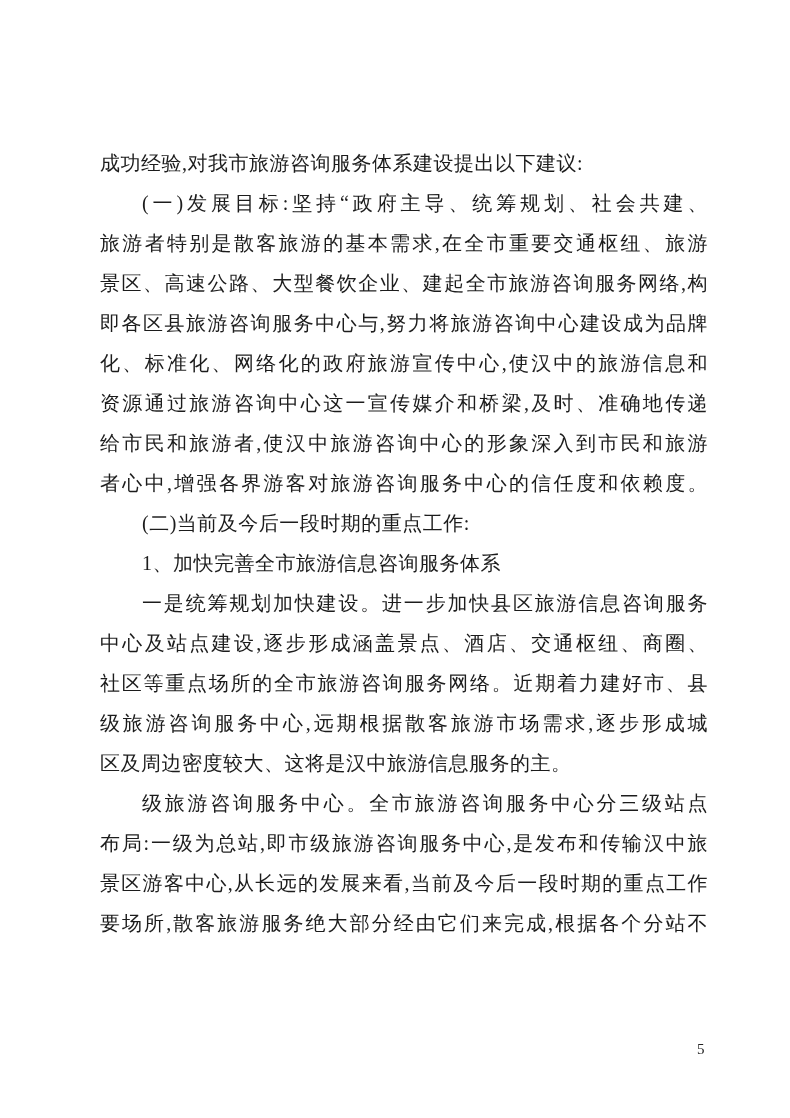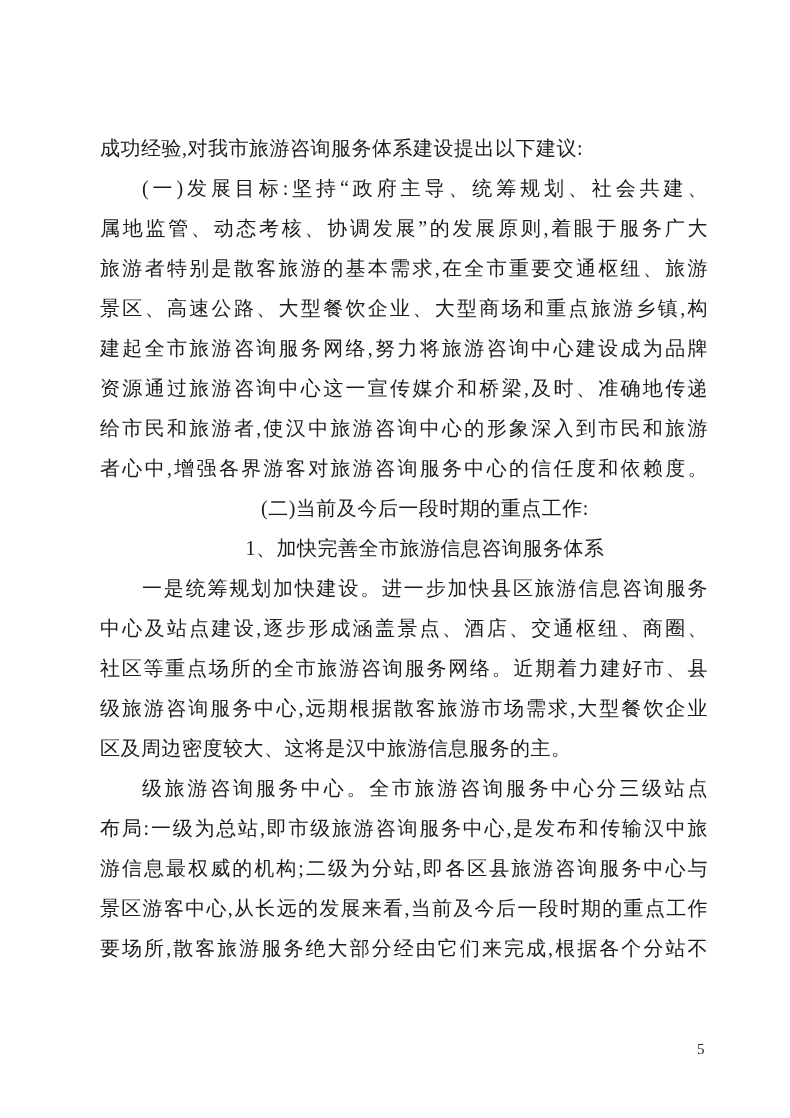--- a/index.html
+++ b/index.html
@@ -12,74 +12,72 @@
     width: 790px;
     height: 1118px;
     background: #ffffff;
     overflow: hidden;
     font-family: "Liberation Serif", "DejaVu Serif", serif;
     color: #1c1c1c;
   }
   .text-block {
     position: absolute;
     left: 100px;
-    top: 128px;
+    top: 143px;
     width: 608px;
   }
   .line {
     box-sizing: border-box;
     width: 608px;
     height: 40px;
     line-height: 40px;
     font-size: 20px;
     letter-spacing: 0.5px;
     text-align: left;
     white-space: normal;
     overflow: visible;
   }
   .line.fill {
     text-align: justify;
     text-align-last: justify;
     text-justify: inter-character;
   }
   .line.indent {
     padding-left: 42px;
-    text-align: center;
   }
   .page-number {
     position: absolute;
     left: 697px;
     top: 1038px;
     font-size: 15px;
     line-height: 22px;
     color: #222222;
   }
 </style>
 </head>
 <body>
 
 <div class="page">
   <div class="text-block">
 
   <div class="line">成功经验,对我市旅游咨询服务体系建设提出以下建议:</div>
       <div class="line indent fill">(一)发展目标:坚持“政府主导、统筹规划、社会共建、</div>
-      <div class="line fill">属地监管、动态考核、协调发展”的发展原则,着眼于服务广大</div>
       <div class="line fill">旅游者特别是散客旅游的基本需求,在全市重要交通枢纽、旅游</div>
-      <div class="line fill">景区、高速公路、大型餐饮企业、大型商场和重点旅游乡镇,构</div>
-      <div class="line fill">建起全市旅游咨询服务网络,努力将旅游咨询中心建设成为品牌</div>
+      <div class="line fill">景区、高速公路、大型餐饮企业、建起全市旅游咨询服务网络,构</div>
+      <div class="line fill">即各区县旅游咨询服务中心与,努力将旅游咨询中心建设成为品牌</div>
+      <div class="line fill">化、标准化、网络化的政府旅游宣传中心,使汉中的旅游信息和</div>
       <div class="line fill">资源通过旅游咨询中心这一宣传媒介和桥梁,及时、准确地传递</div>
       <div class="line fill">给市民和旅游者,使汉中旅游咨询中心的形象深入到市民和旅游</div>
       <div class="line fill">者心中,增强各界游客对旅游咨询服务中心的信任度和依赖度。</div>
       <div class="line indent">(二)当前及今后一段时期的重点工作:</div>
       <div class="line indent">1、加快完善全市旅游信息咨询服务体系</div>
       <div class="line indent fill">一是统筹规划加快建设。进一步加快县区旅游信息咨询服务</div>
       <div class="line fill">中心及站点建设,逐步形成涵盖景点、酒店、交通枢纽、商圈、</div>
       <div class="line fill">社区等重点场所的全市旅游咨询服务网络。近期着力建好市、县</div>
-      <div class="line fill">级旅游咨询服务中心,远期根据散客旅游市场需求,大型餐饮企业</div>
+      <div class="line fill">级旅游咨询服务中心,远期根据散客旅游市场需求,逐步形成城</div>
       <div class="line">区及周边密度较大、这将是汉中旅游信息服务的主。</div>
       <div class="line indent fill">级旅游咨询服务中心。全市旅游咨询服务中心分三级站点</div>
       <div class="line fill">布局:一级为总站,即市级旅游咨询服务中心,是发布和传输汉中旅</div>
-      <div class="line fill">游信息最权威的机构;二级为分站,即各区县旅游咨询服务中心与</div>
       <div class="line fill">景区游客中心,从长远的发展来看,当前及今后一段时期的重点工作</div>
       <div class="line fill">要场所,散客旅游服务绝大部分经由它们来完成,根据各个分站不</div>
     </div>
   <div class="page-number">5</div>
 </div>
 
 </body></html>

